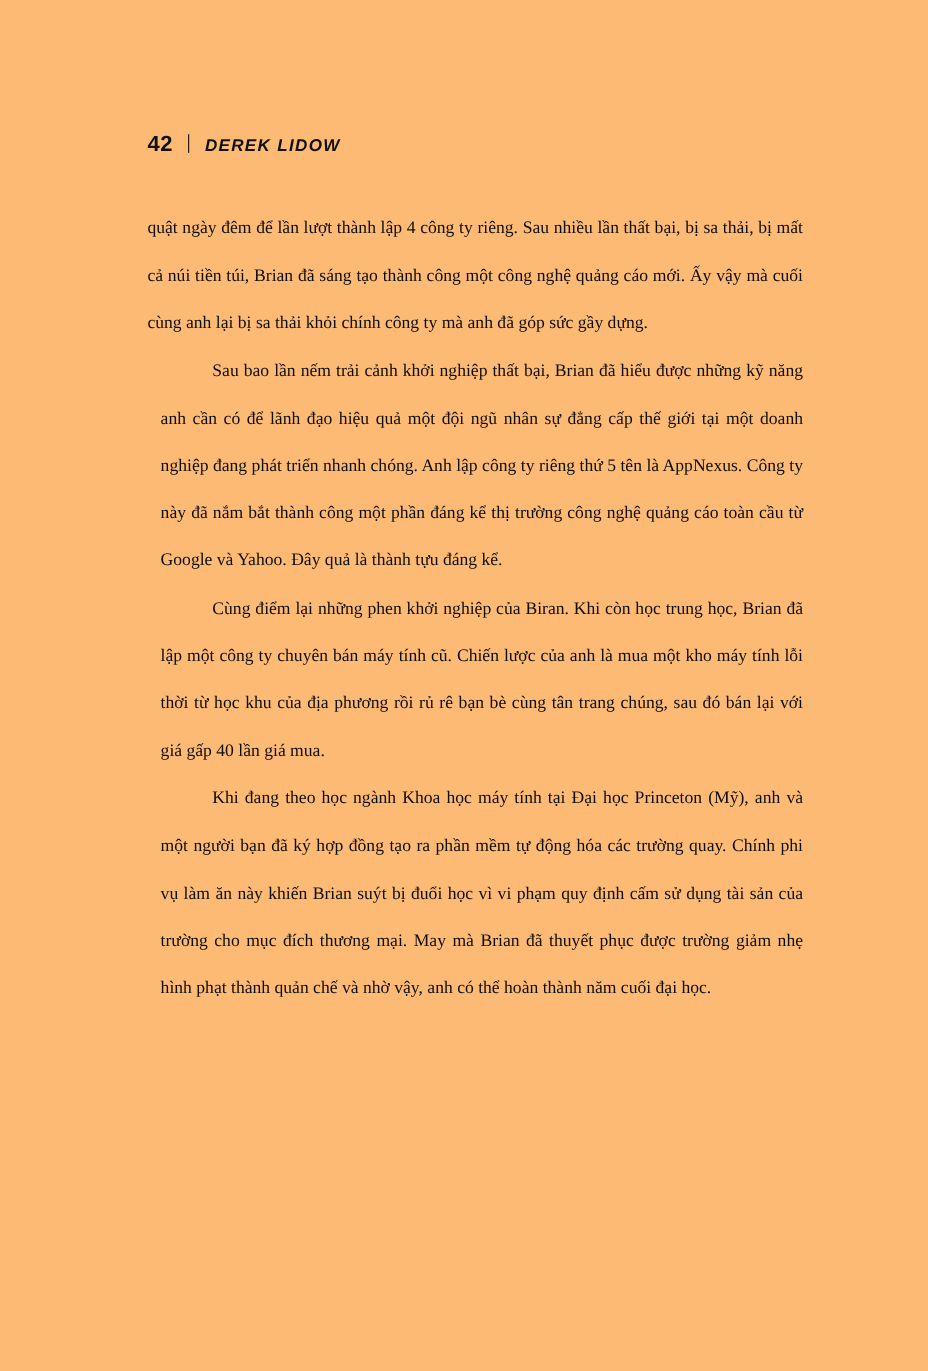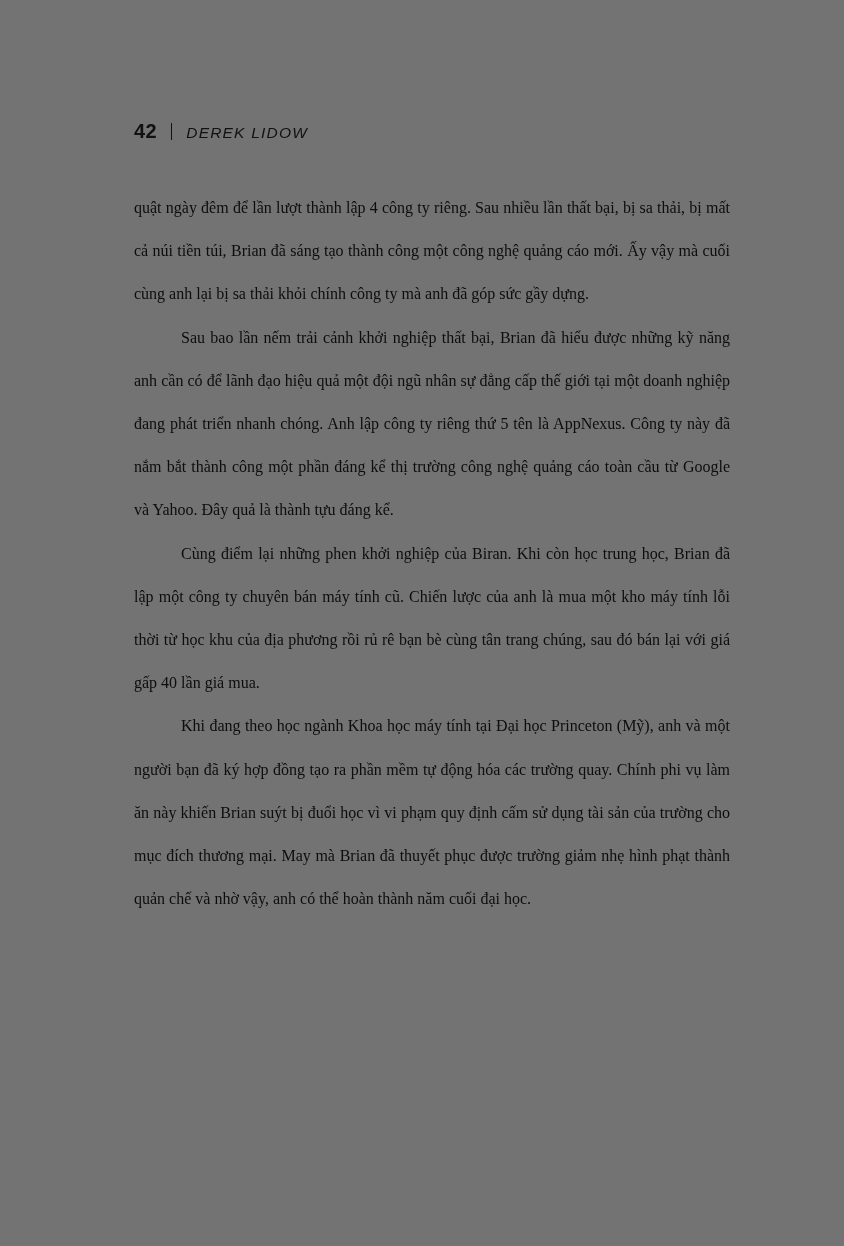--- a/index.html
+++ b/index.html
@@ -11,21 +11,21 @@
     width: 844px;
     height: 1246px;
     font-family: "Liberation Serif", serif;
     color: #0d0d0d;
     overflow: hidden;
   }
   .page {
     position: relative;
     width: 844px;
     height: 1246px;
-    background: #737373;
+    background: #fdba74;
     box-sizing: border-box;
   }
   .running-head {
     position: absolute;
     top: 120px;
     left: 134px;
     display: flex;
     align-items: baseline;
     gap: 0;
   }
@@ -41,21 +41,21 @@
     width: 1px;
     height: 17px;
     background: #111111;
     margin: 0 14px;
     position: relative;
     top: 2px;
   }
   .author {
     font-family: "Liberation Sans", sans-serif;
     font-style: italic;
-    font-weight: 400;
+    font-weight: 700;
     font-size: 15.5px;
     letter-spacing: 1.2px;
     color: #111111;
   }
   .body-block {
     position: absolute;
     top: 186px;
     left: 134px;
     width: 596px;
   }
@@ -63,20 +63,21 @@
     margin: 0;
     font-size: 16px;
     line-height: 43.2px;
     text-align: justify;
     text-justify: inter-word;
     hyphens: none;
     color: #0d0d0d;
   }
   p.para.indent {
     text-indent: 47px;
+    margin-left: 12px;
   }
   p.para + p.para {
     margin-top: 0;
   }
 </style>
 </head>
 <body>
 
 <div class="page">
 

